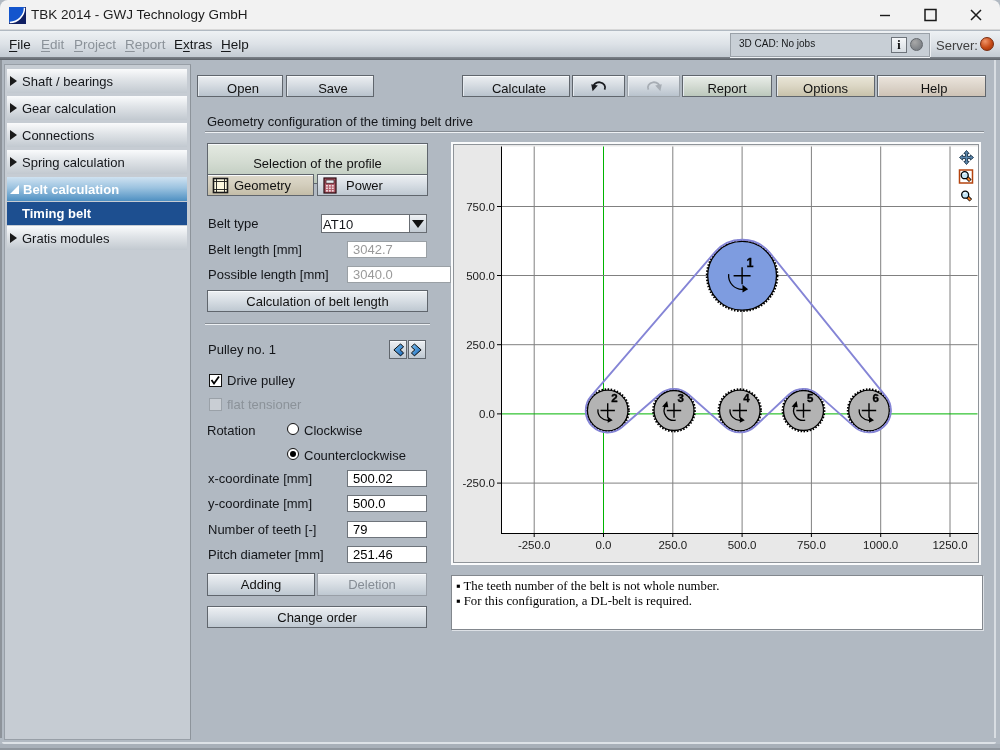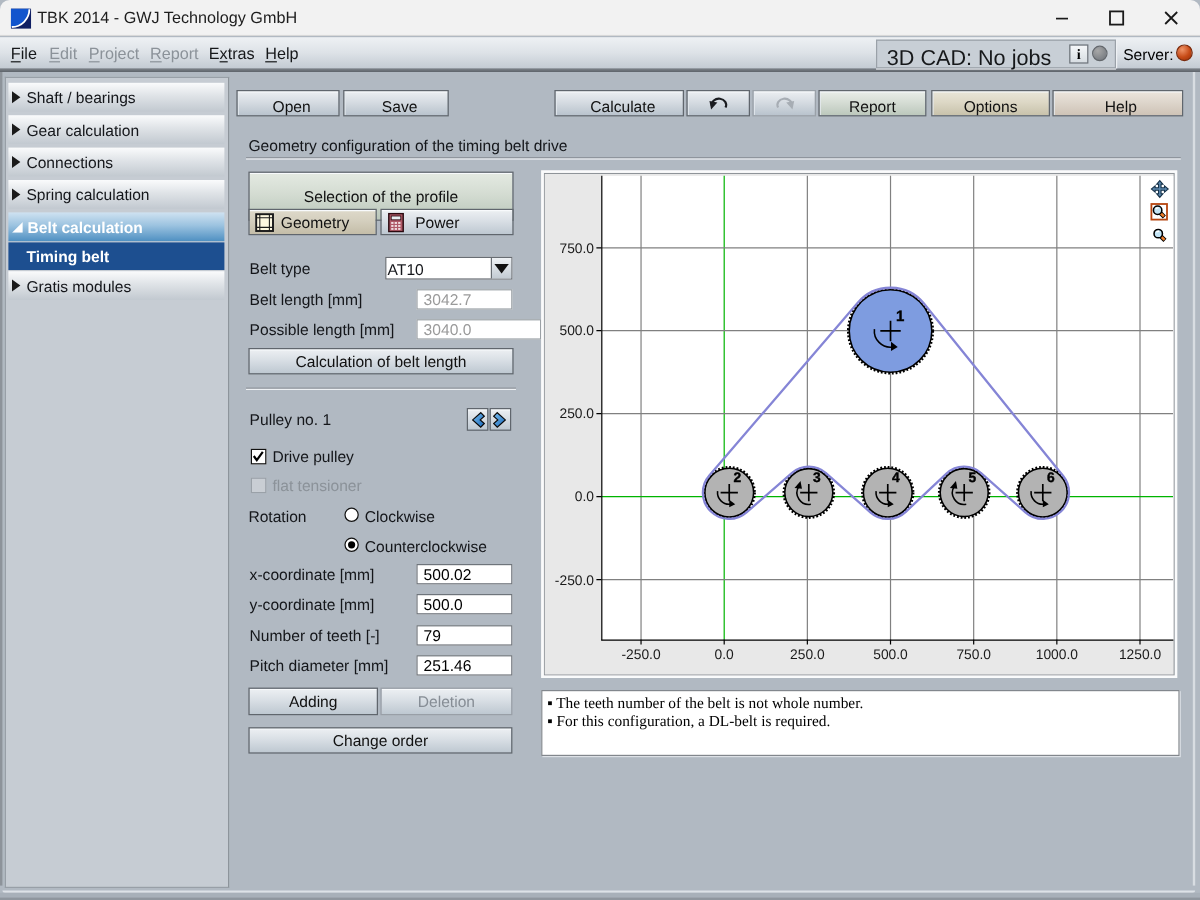--- a/index.html
+++ b/index.html
@@ -55,24 +55,24 @@
 <div class="abs" id="menubar"></div>
 <div class="abs" id="menusep"></div>
 <div class="abs menuitem" style="left:9px"><span class="mu">F</span>ile</div>
 <div class="abs menuitem dis" style="left:41px"><span class="mu">E</span>dit</div>
 <div class="abs menuitem dis" style="left:74px"><span class="mu">P</span>roject</div>
 <div class="abs menuitem dis" style="left:125px"><span class="mu">R</span>eport</div>
 <div class="abs menuitem" style="left:174px">E<span class="mu">x</span>tras</div>
 <div class="abs menuitem" style="left:221px"><span class="mu">H</span>elp</div>
 
 <div class="abs" style="left:730px;top:33px;width:200px;height:24px;background:#c8cfd6;border:1px solid #9aa1a8;box-shadow:0 1px 0 #eef1f4,1px 0 0 #eef1f4;"></div>
-<div class="abs" style="left:739px;top:38px;font-size:18px;color:#16181a;">3D CAD: No jobs</div>
+<div class="abs" style="left:739px;top:38px;font-size:10px;color:#16181a;">3D CAD: No jobs</div>
 <div class="abs" style="left:891px;top:37px;width:16px;height:16px;background:linear-gradient(#f5f7f9,#d7dde2);border:1px solid #6e747b;font-size:12px;font-weight:bold;color:#000;text-align:center;line-height:14px;font-family:'Liberation Serif',serif;">i</div>
 <div class="abs" style="left:910px;top:38px;width:13px;height:13px;border-radius:50%;background:radial-gradient(circle at 35% 30%,#a8a8a8,#7e8287 70%);border:1px solid #63676c;"></div>
-<div class="abs" style="left:936px;top:38px;font-size:13px;color:#000000;">Server:</div>
+<div class="abs" style="left:936px;top:38px;font-size:13px;color:#404040;">Server:</div>
 <div class="abs" style="left:980px;top:37px;width:14px;height:14px;border-radius:50%;background:radial-gradient(circle at 35% 28%,#ef9468,#c64a16 55%,#93300a);border:1px solid #7a2a0c;"></div>
 
 <div class="abs tbtn" style="left:197px;width:86px;justify-content:flex-start;padding-left:6px;">
     <svg width="18" height="16" viewBox="0 0 18 16">
       <path d="M1,14 L1,4 L6,4 L7.5,5.5 L14,5.5 L14,14 Z" fill="#e8e0b0" stroke="#4a4200" stroke-width="1"></path>
       <path d="M1,14 L4,8 L17,8 L14,14 Z" fill="#b0a038" stroke="#4a4200" stroke-width="1"></path>
       <path d="M9,3.5 C11,0.5 14,1 15,2.5 M15,2.5 L15,0.2 M15,2.5 L12.6,2.5" fill="none" stroke="#2244bb" stroke-width="1.2"></path>
     </svg>
     <span>Open</span>
   </div>

